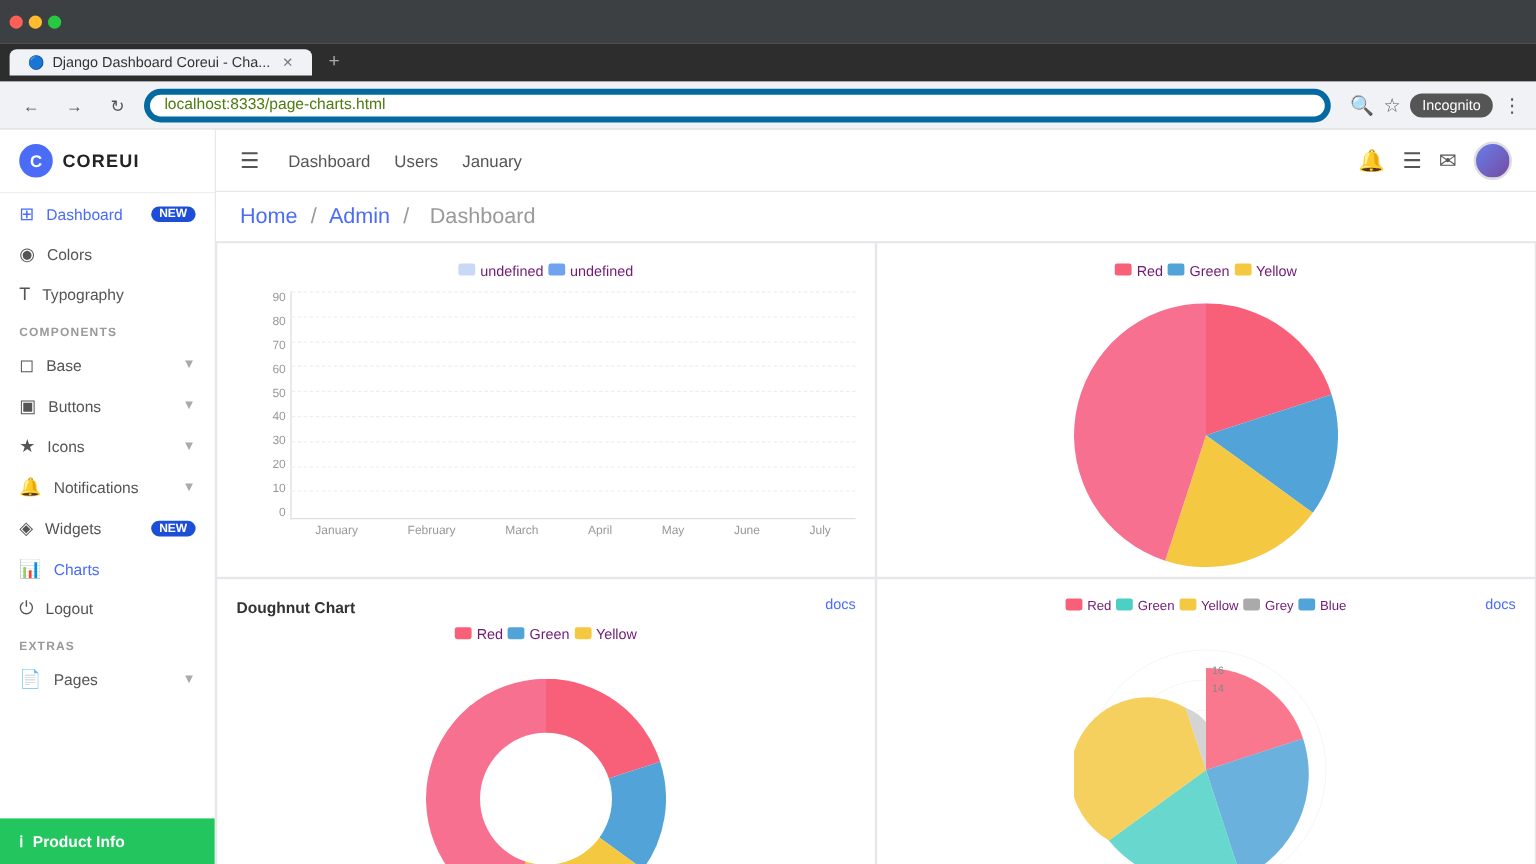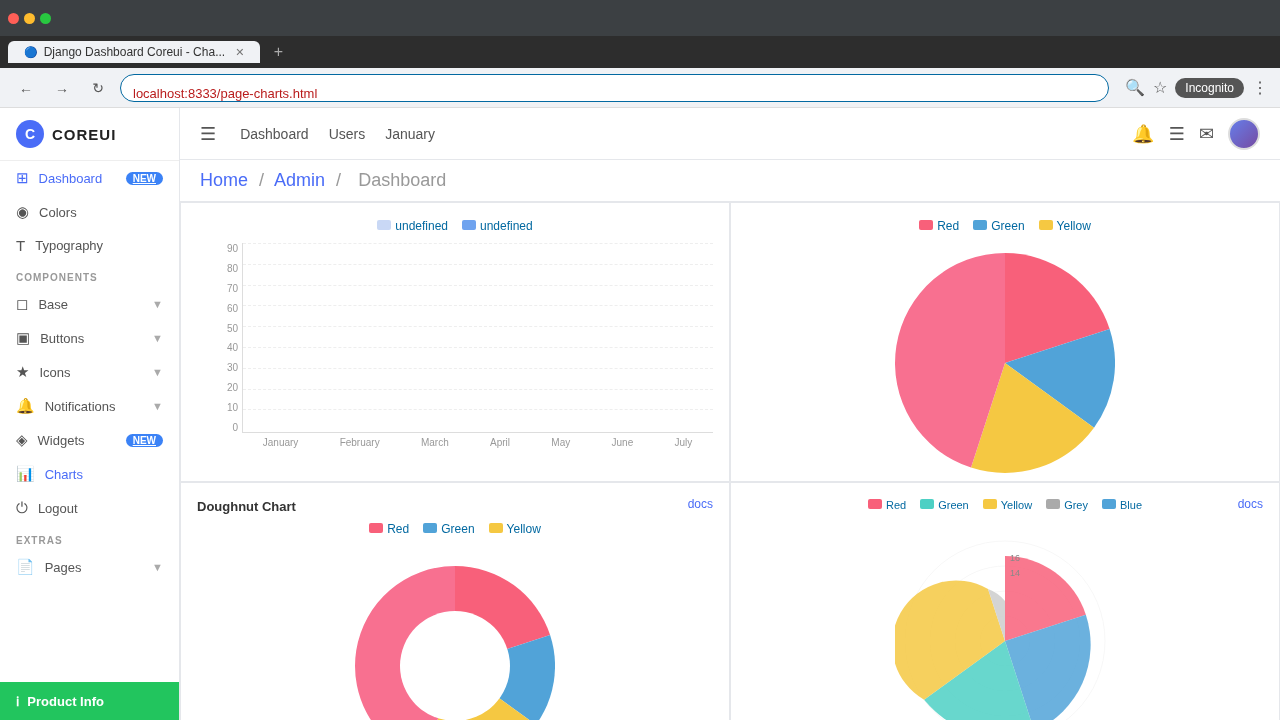--- a/index.html
+++ b/index.html
@@ -48,27 +48,27 @@
       background: transparent;
       cursor: pointer;
       display: flex; align-items: center; justify-content: center;
       font-size: 14px;
       color: #555;
     }
     .url-bar {
       flex: 1;
       height: 28px;
       border-radius: 14px;
-      border: 1px solid #0369a1;
+      border: 5px solid #0369a1;
       background: white;
       padding: 0 12px;
       font-size: 13px;
-      color: #b91c1c;
-      display: flex;
-      align-items: flex-end;
+      color: #4d7c0f;
+      display: flex;
+      align-items: flex-start;
     }
     .nav-icons {
       display: flex; gap: 8px; margin-left: 8px;
       align-items: center;
     }
     .nav-icon { font-size: 16px; color: #555; cursor: pointer; }
     .incognito-btn {
       background: #555;
       color: white;
       border: none;
@@ -124,27 +124,26 @@
       gap: 10px;
       cursor: pointer;
       color: #555;
       font-size: 13px;
       position: relative;
     }
     .sidebar-item.active { color: #4a6cf7; }
     .sidebar-item .item-icon { font-size: 15px; color: inherit; }
     .sidebar-badge {
       margin-left: auto;
-      background: #3b82f6;
+      background: #1d4ed8;
       color: white;
       border-radius: 10px;
       padding: 1px 7px;
       font-size: 10px;
       font-weight: 600;
-      text-decoration: underline;
     }
     .sidebar-section {
       padding: 10px 16px 4px;
       font-size: 10px;
       color: #999;
       font-weight: 600;
       letter-spacing: 1px;
       text-transform: uppercase;
     }
     .sidebar-arrow {
@@ -240,27 +239,27 @@
     .chart-docs {
       position: absolute;
       top: 14px;
       right: 16px;
       font-size: 12px;
       color: #4a6cf7;
       cursor: pointer;
     }
     .chart-legend {
       display: flex;
-      gap: 14px;
+      gap: 4px;
       align-items: center;
       margin-bottom: 10px;
       flex-wrap: wrap;
       justify-content: center;
       font-size: 12px;
-      color: #0369a1;
+      color: #701a75;
     }
     .legend-dot {
       width: 14px; height: 10px;
       border-radius: 2px;
       display: inline-block;
       margin-right: 4px;
     }
     .bar-group {
       display: flex;
       gap: 2px;

